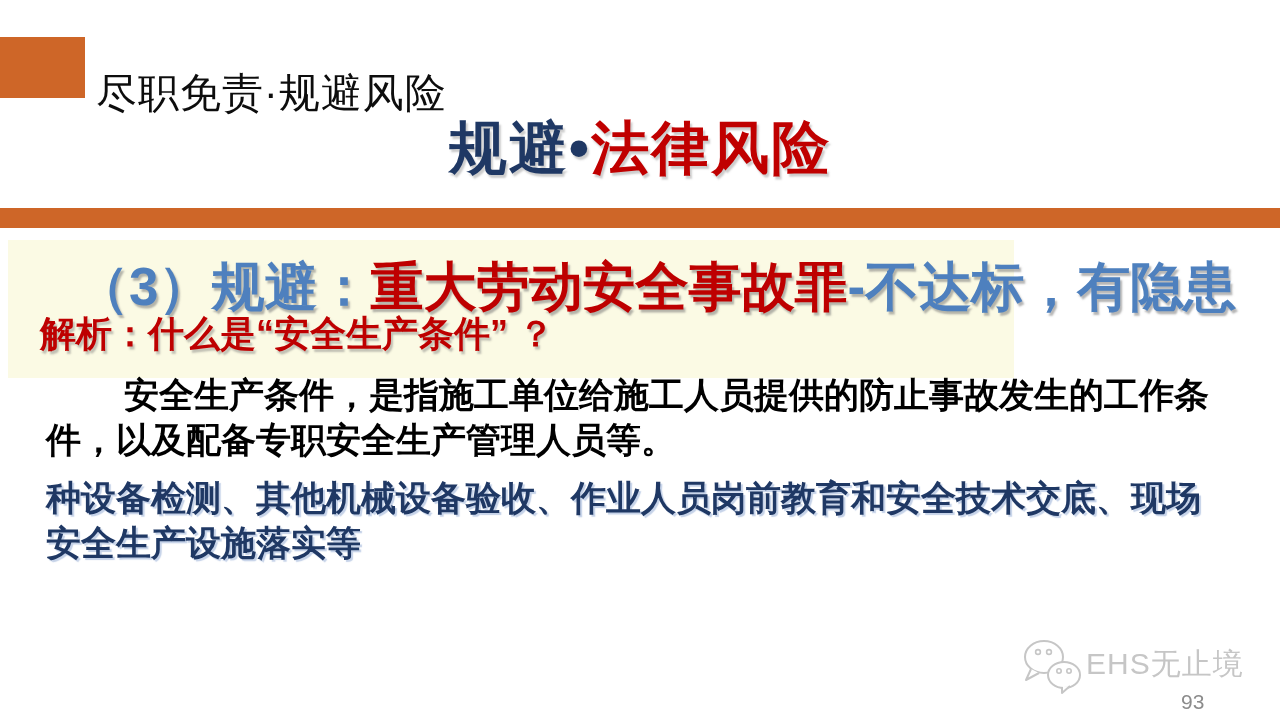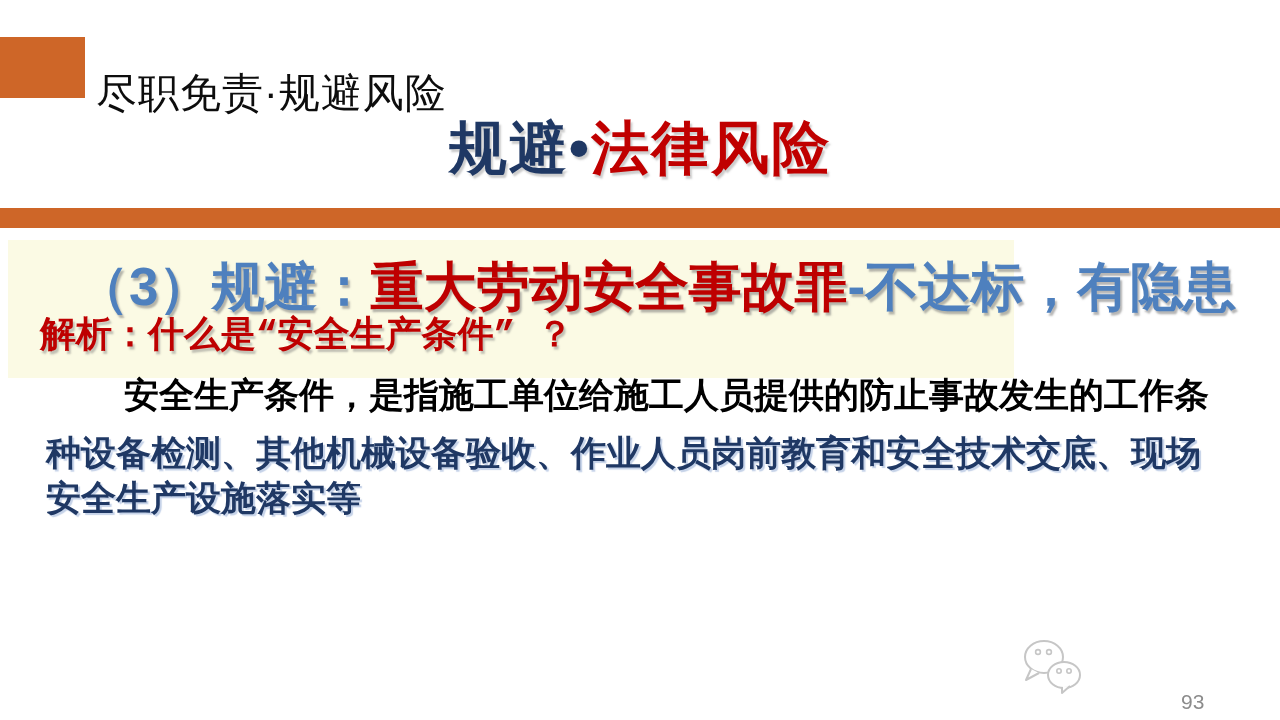--- a/index.html
+++ b/index.html
@@ -48,21 +48,20 @@
     font-size:53px;font-weight:bold;white-space:nowrap;
     text-shadow:2px 3px 2px rgba(120,120,120,0.55);
     margin-left:36px;
   }
   .hl-line1 .h-blue{color:#4E80BE;}
   .hl-line1 .h-red{color:#BE0000;}
   .hl-line2{
     position:absolute;left:32px;top:70px;
     font-size:36px;font-weight:bold;color:#BE0000;white-space:nowrap;
     text-shadow:2px 3px 2px rgba(120,120,120,0.45);
-    font-family:Liberation Mono, monospace;
   }
   
   .body-text{
     position:absolute;left:38px;top:372px;width:1210px;margin-left:8px;
   }
   .body-line{
     font-size:35px;line-height:45px;font-weight:bold;
     color:#000000;white-space:nowrap;
   }
   .indent{padding-left:78px;}
@@ -104,20 +103,21 @@
   <div class="yellow-box">
     <div class="hl-line1">
       <span class="h-blue">（3）规避：</span><span class="h-red">重大劳动安全事故罪</span><span class="h-blue">-不达标，有隐患</span>
     </div>
     <div class="hl-line2">解析：什么是“安全生产条件” ？</div>
   </div>
 
   <div class="body-text">
     <div class="para1">
       <div class="body-line indent">安全生产条件，是指施工单位给施工人员提供的防止事故发生的工作条</div>
+      <div class="body-line">件，以及配备专职安全生产管理人员等。</div>
     </div>
     <div class="para2">
       <div class="body-line">种设备检测、其他机械设备验收、作业人员岗前教育和安全技术交底、现场</div>
       <div class="body-line">安全生产设施落实等</div>
     </div>
   </div>
 
   <div class="watermark">
     <span class="wechat-icon">
       <svg width="64" height="56" viewBox="0 0 64 56" fill="none" xmlns="http://www.w3.org/2000/svg">
@@ -126,17 +126,18 @@
         <path d="M11 31 L6 42 L19 35" fill="#ffffff" stroke="#C6C6C6" stroke-width="2" stroke-linejoin="round"></path>
         <circle cx="18" cy="14" r="2.4" fill="#ffffff" stroke="#C6C6C6" stroke-width="1.6"></circle>
         <circle cx="29" cy="14" r="2.4" fill="#ffffff" stroke="#C6C6C6" stroke-width="1.6"></circle>
 
         <ellipse cx="44" cy="37" rx="16" ry="13" fill="#ffffff" stroke="#C6C6C6" stroke-width="2"></ellipse>
         <path d="M42 49 L42 55 L50 48" fill="#ffffff" stroke="#C6C6C6" stroke-width="2" stroke-linejoin="round"></path>
         <circle cx="39" cy="33" r="2.2" fill="#ffffff" stroke="#C6C6C6" stroke-width="1.6"></circle>
         <circle cx="49" cy="33" r="2.2" fill="#ffffff" stroke="#C6C6C6" stroke-width="1.6"></circle>
       </svg>
     </span>
+    <span class="brand-text">EHS无止境</span>
   </div>
 
   <div class="page-number">93</div>
 
 </div>
 
 </body></html>

